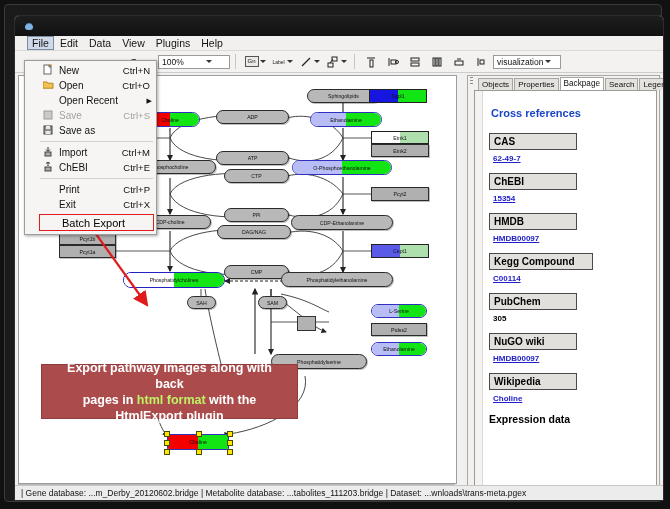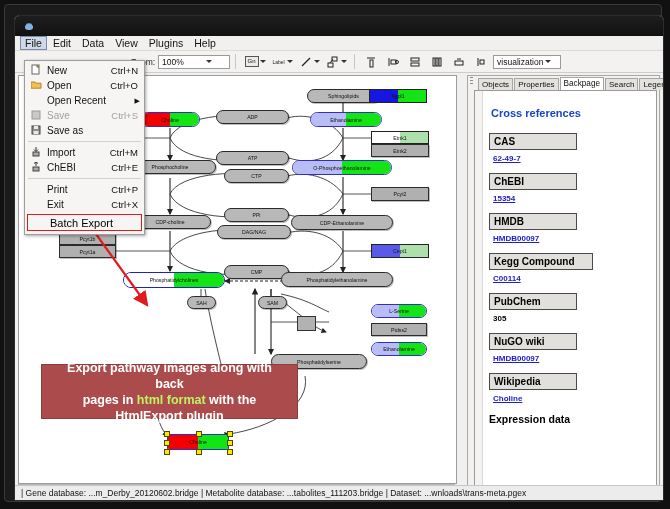--- a/index.html
+++ b/index.html
@@ -35,21 +35,21 @@
   #app-icon::before{
     content:"";position:absolute;left:1px;top:3px;width:8px;height:6px;
     background:#7fb2e5;border-radius:50% 50% 40% 40%;
     box-shadow:0 -2px 0 -1px #5b8ec2;
   }
   #title-text{font-size:10.5px;letter-spacing:.1px;white-space:nowrap;}
   
   #menubar{
     position:absolute;left:0;top:20px;width:100%;height:15px;
     background:#f1f0ef;border-bottom:1px solid #dcdad6;
-    display:flex;align-items:center;padding-left:5px;box-sizing:border-box;
+    display:flex;align-items:center;padding-left:12px;box-sizing:border-box;
   }
   .menu-item{
     font-size:10.5px;color:#141414;padding:1px 5px;margin-right:1px;
     line-height:12px;white-space:nowrap;
   }
   .menu-item.active{background:#cfd9e8;border:1px solid #7b8ba5;padding:0px 4px;}
   
   #toolbar{
     position:absolute;left:0;top:35px;width:100%;height:22px;
     background:#f3f2f1;border-bottom:1px solid #cfcdc9;
@@ -128,21 +128,21 @@
     padding:2px 4px;width:88px;box-sizing:border-box;margin-bottom:4px;
   }
   .xref-val{font-size:8px;margin:0 0 10px 4px;color:#000;font-weight:bold;}
   .xref-val a{color:#2020c8;text-decoration:underline;}
   .expr-head{font-weight:bold;font-size:10.5px;color:#000;margin-top:2px;}
   
   #filemenu{
     position:absolute;left:9px;top:44px;width:119px;
     background:#f6f5f4;border:1px solid #9e9c98;
     box-shadow:1px 1px 3px rgba(0,0,0,.35);
-    z-index:60;padding:2px 0 3px 0;
+    z-index:60;padding:2px 0 3px 12px;
   }
   .fm-row{display:flex;align-items:center;height:15px;font-size:10px;color:#111;position:relative;}
   .fm-row.disabled{color:#a3a1a0;}
   .fm-ico{width:22px;text-align:center;font-size:9px;flex:0 0 auto;}
   .fm-lbl{flex:1 1 auto;}
   .fm-acc{padding-right:6px;font-size:9.5px;}
   .fm-sub{position:absolute;right:4px;font-size:7px;}
   .fm-sep{height:1px;background:#d3d1cd;margin:3px 3px;}
   #batch-export{
     margin:2px 2px 0 2px;border:1.5px solid #e01b1b;height:15px;

